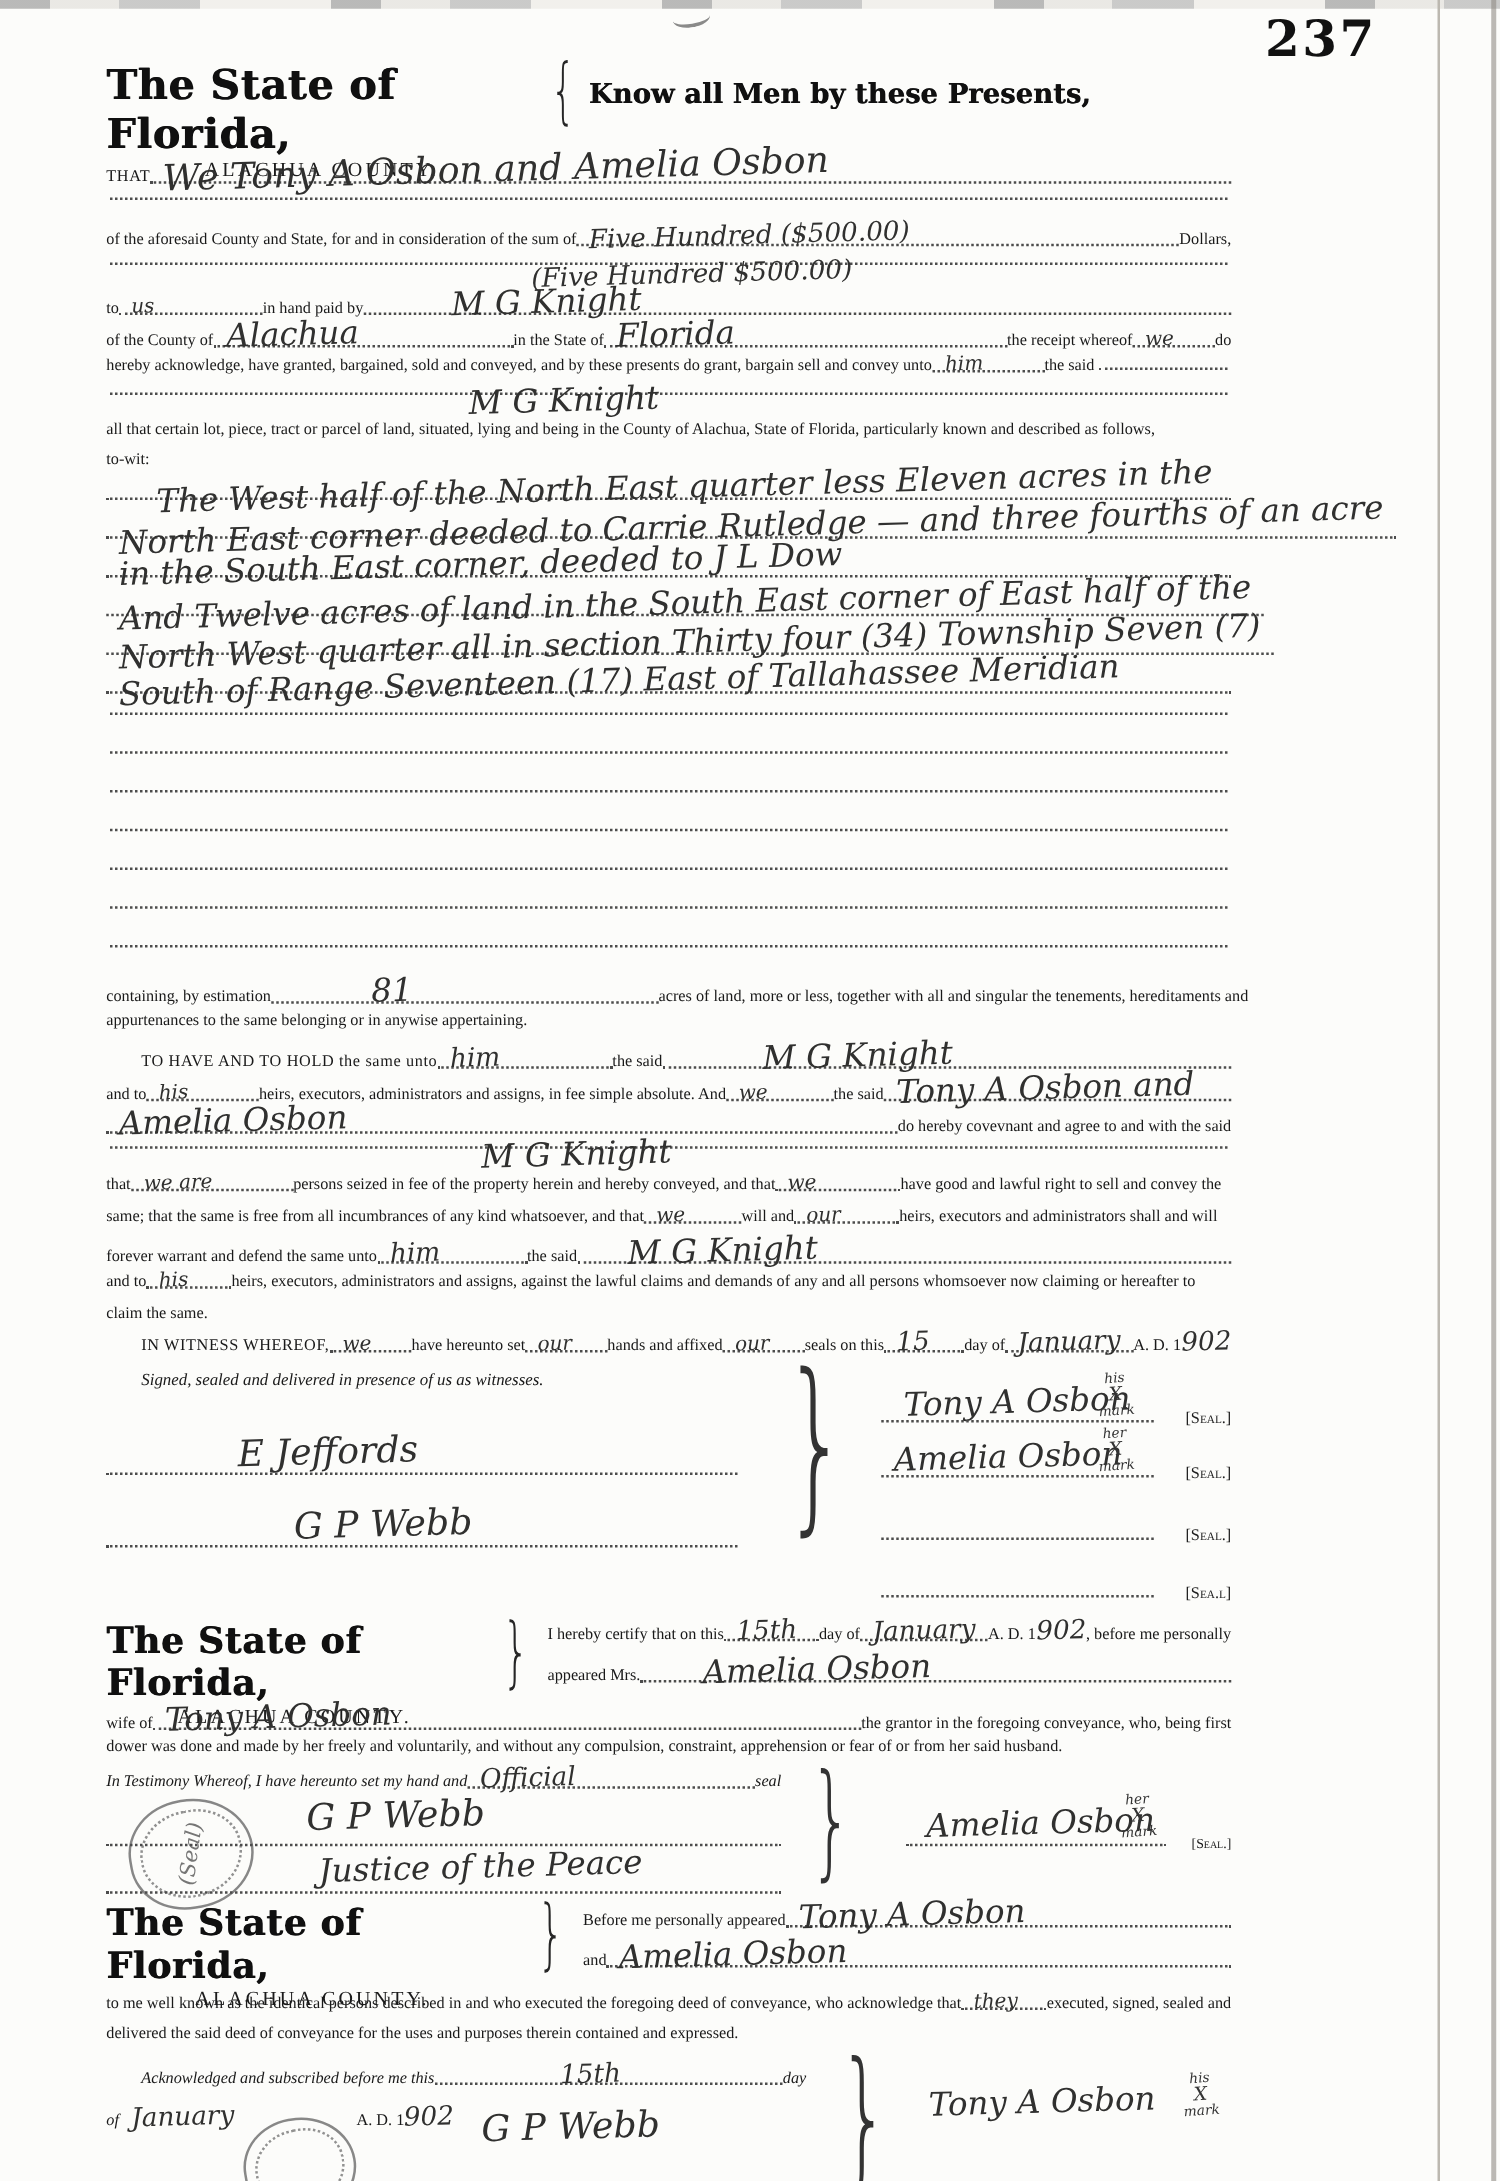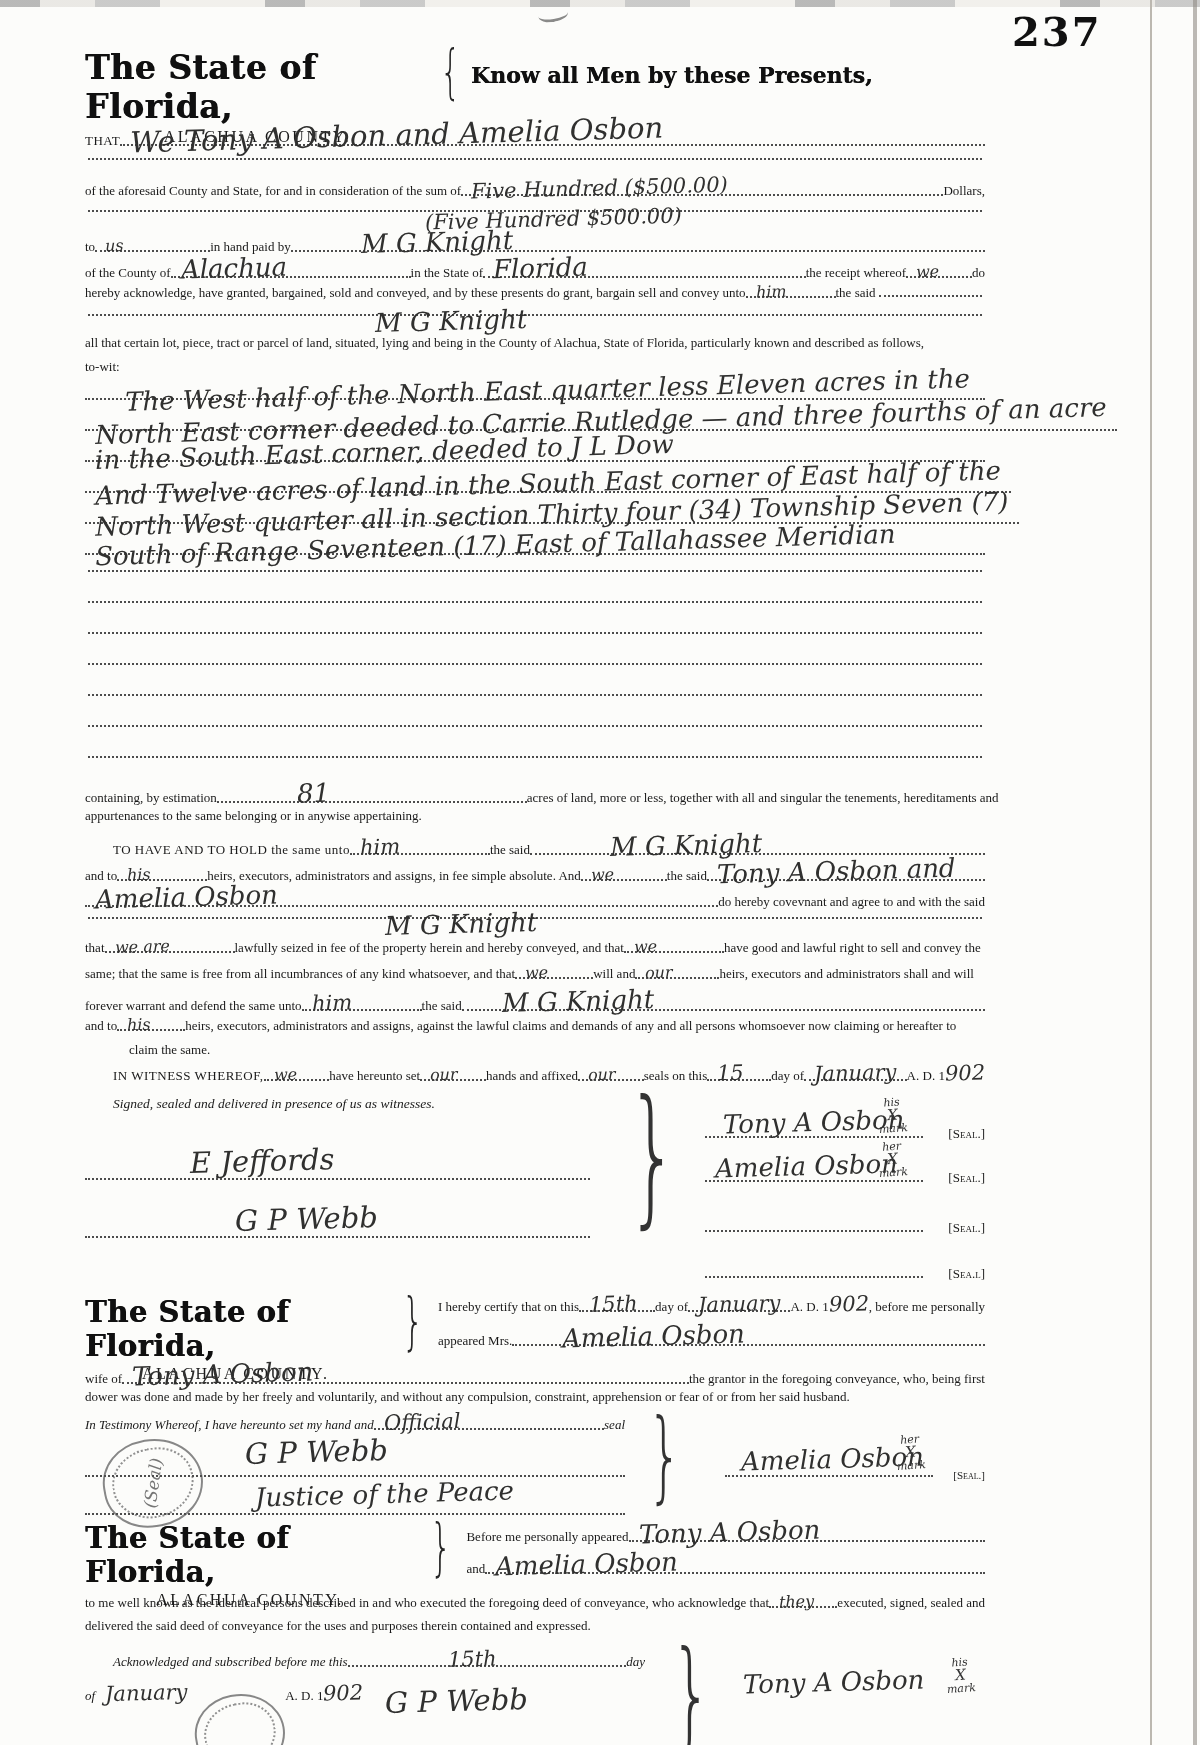--- a/index.html
+++ b/index.html
@@ -243,21 +243,21 @@
     <div class="fline">
       <span class="dots"></span>
       <span class="hw hw-lg" style="position:absolute;left:300px;bottom:2px;">M G Knight</span>
     </div>
 
     <div class="fline">
       <span class="pt">that</span>
       <span class="slot" style="width:110px;"><span class="under"></span>
         <span class="hw hw-sm">we are</span>
       </span>
-      <span class="pt">lawfully seized in fee of the property herein and hereby conveyed, and that</span>
+      <span class="pt">persons seized in fee of the property herein and hereby conveyed, and that</span>
       <span class="slot" style="width:80px;"><span class="under"></span>
         <span class="hw hw-sm">we</span>
       </span>
       <span class="pt">have good and lawful right to sell and convey the</span>
     </div>
 
     <div class="fline">
       <span class="pt">same; that the same is free from all incumbrances of any kind whatsoever, and that</span>
       <span class="slot" style="width:58px;"><span class="under"></span>
         <span class="hw hw-sm">we</span>
@@ -280,21 +280,21 @@
       </span>
     </div>
 
     <div class="fline">
       <span class="pt">and to</span>
       <span class="slot" style="width:48px;"><span class="under"></span>
         <span class="hw hw-sm">his</span>
       </span>
       <span class="pt">heirs, executors, administrators and assigns, against the lawful claims and demands of any and all persons whomsoever now claiming or hereafter to</span>
     </div>
-    <div class="fline" style="height:22px;margin-left:44px;">
+    <div class="fline" style="height:22px;">
       <span class="pt">claim the same.</span>
     </div>
 
     <div class="fline">
       <span class="pt caps" style="margin-left:28px;">IN WITNESS WHEREOF,</span>
       <span class="slot" style="width:58px;"><span class="under"></span>
         <span class="hw hw-sm">we</span></span>
       <span class="pt">have hereunto set</span>
       <span class="slot" style="width:58px;"><span class="under"></span>
         <span class="hw hw-sm">our</span></span>

